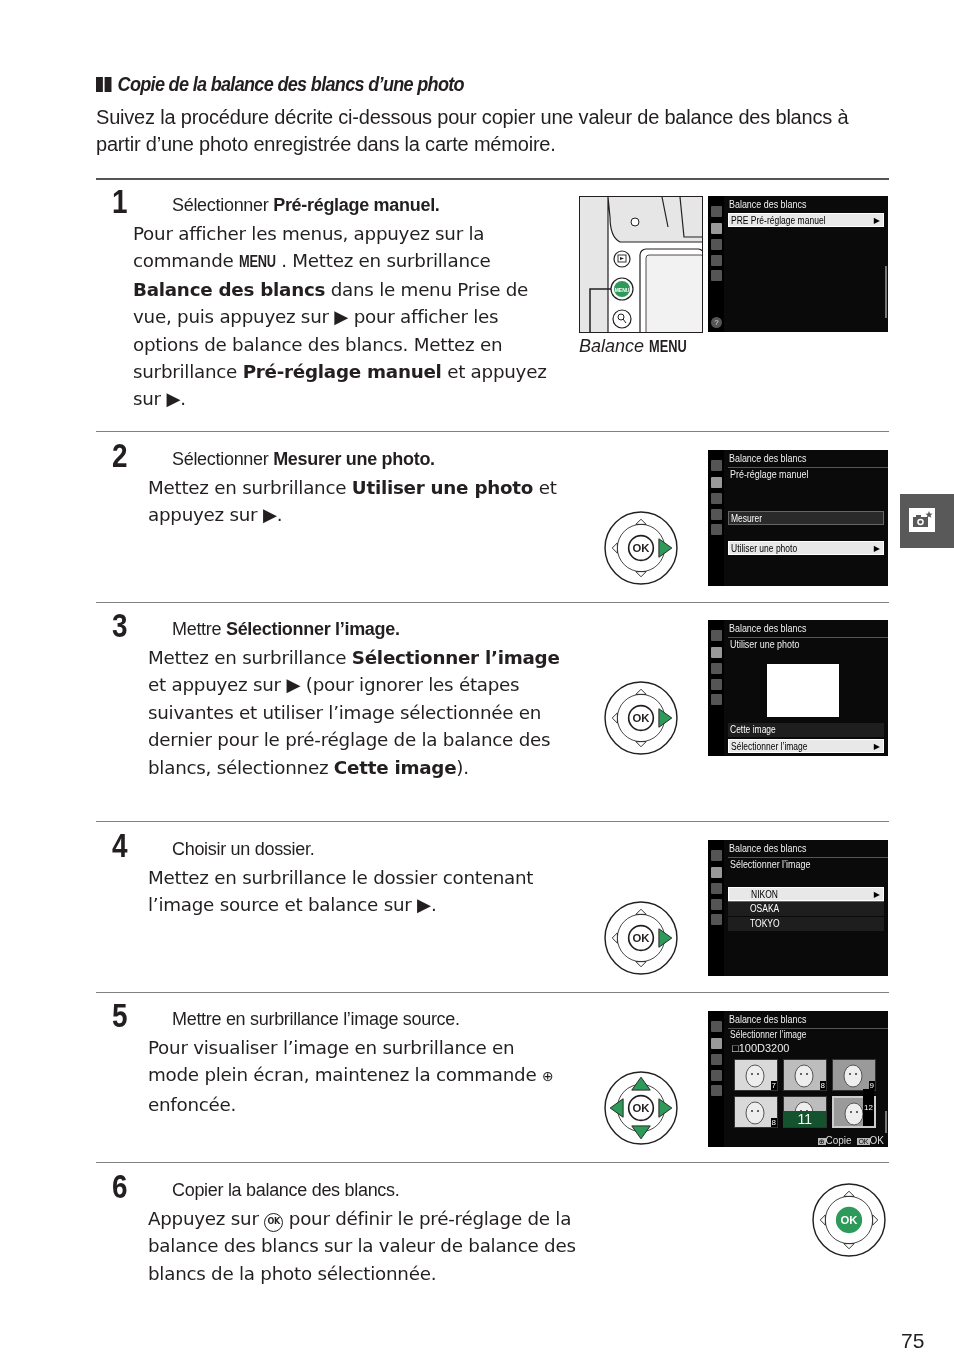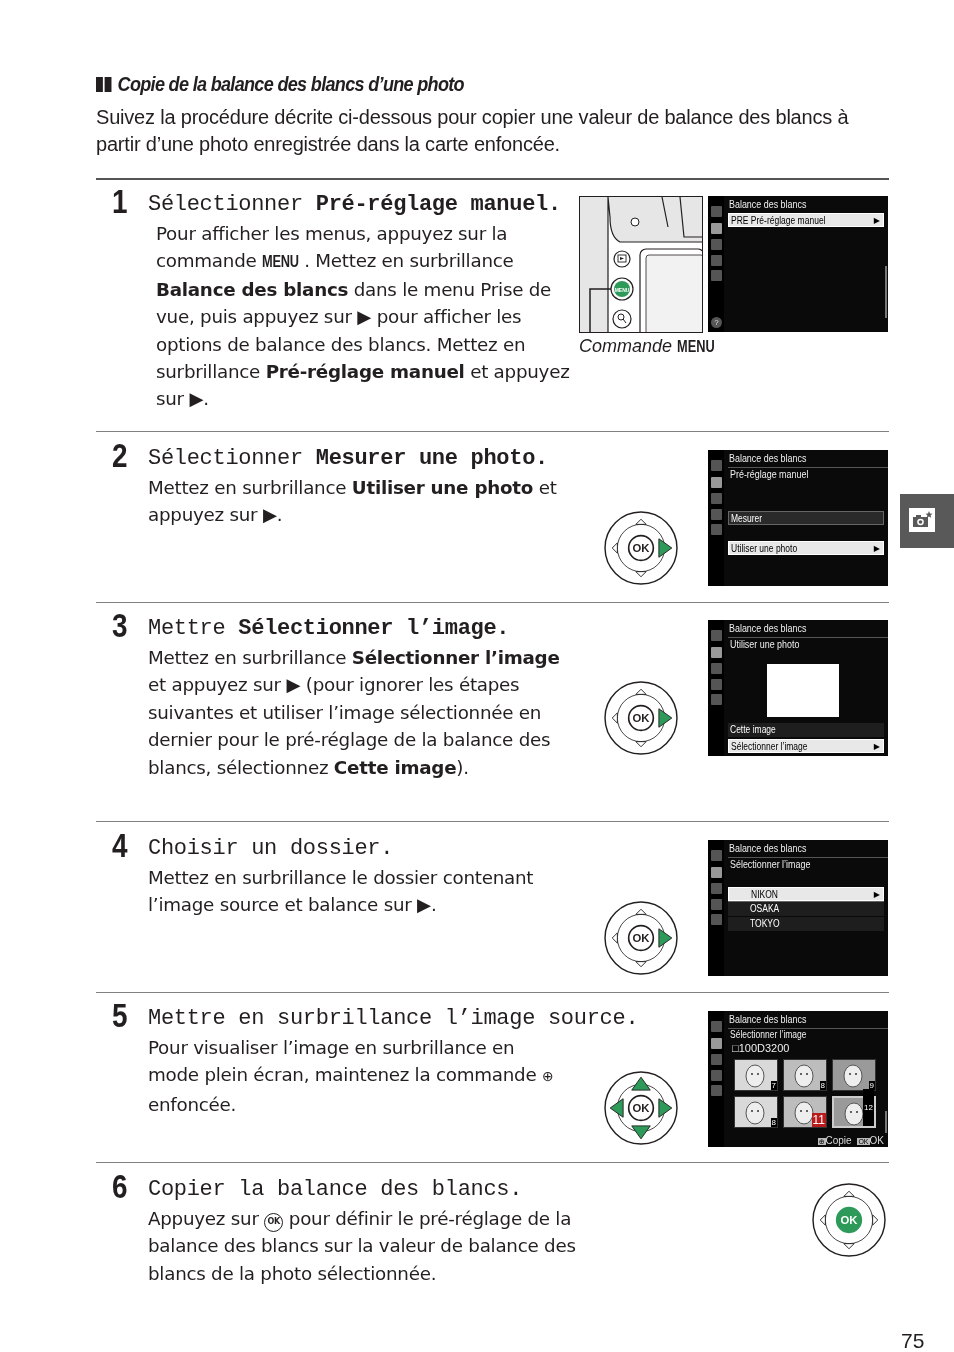--- a/index.html
+++ b/index.html
@@ -8,21 +8,21 @@
   .abs { position: absolute; }
 
   .section-title { left: 96px; top: 72px; font-family: "Liberation Sans", sans-serif; font-style: italic; font-weight: bold; font-size: 21px; letter-spacing: -0.8px; transform: scaleX(0.86); transform-origin: left top; white-space: nowrap; }
   .section-title .mark { display: inline-block; width: 8px; height: 15px; background: #231f20; margin-right: 2px; vertical-align: -1px; }
   .intro { left: 96px; top: 104px; width: 800px; font-family: "Liberation Sans", sans-serif; font-size: 20px; line-height: 27px; letter-spacing: -0.2px; }
 
   .rule { left: 96px; width: 793px; height: 1px; background: #808080; }
   .rule.top { height: 1.5px; background: #555; }
 
   .step-num { font-family: "Liberation Sans", sans-serif; font-weight: bold; font-size: 34px; line-height: 34px; transform: scaleX(0.82); transform-origin: left top; }
-  .step-title { font-family: Liberation Mono, monospace; font-size: 22px; line-height: 26px; letter-spacing: -0.3px; white-space: nowrap; }
+  .step-title { font-family: Liberation Sans, sans-serif; font-size: 18px; line-height: 26px; letter-spacing: -0.3px; white-space: nowrap; margin-left: 24px; }
   .step-title b { font-weight: bold; }
   .step-body { font-family: "DejaVu Sans", sans-serif; font-size: 18.3px; line-height: 27.4px; letter-spacing: -0.25px; }
   .step-body b { font-weight: bold; }
   .menu-word { font-family: "Liberation Sans", sans-serif; font-weight: bold; font-size: 16px; transform: scaleX(0.8); display: inline-block; transform-origin: left; margin-right: -4px; }
 
   
   .screen { background: #0a0a0a; overflow: hidden; }
   .screen .side { position: absolute; left: 0; top: 0; width: 16px; height: 100%; background: #000; }
   .screen .side i { position: absolute; left: 3px; width: 11px; height: 11px; background: #555; border-radius: 1px; }
   .screen .side i.act { background: #999; }
@@ -47,32 +47,32 @@
   .caption { left: 579px; top: 336px; font-family: "Liberation Sans", sans-serif; font-size: 18px; white-space: nowrap; }
   .caption i { font-style: italic; }
 </style>
 </head>
 <body>
 
 <div class="abs section-title">
   <span class="mark"></span><span class="mark"></span>
   <span>Copie de la balance des blancs d’une photo</span>
 </div>
-<div class="abs intro">Suivez la procédure décrite ci-dessous pour copier une valeur de balance des blancs à partir d’une photo enregistrée dans la carte enfoncée.</div>
+<div class="abs intro">Suivez la procédure décrite ci-dessous pour copier une valeur de balance des blancs à partir d’une photo enregistrée dans la carte mémoire.</div>
 
 <div class="abs rule top" style="top:178px"></div>
 <div class="abs rule" style="top:431px"></div>
 <div class="abs rule" style="top:602px"></div>
 <div class="abs rule" style="top:821px"></div>
 <div class="abs rule" style="top:992px"></div>
 <div class="abs rule" style="top:1162px"></div>
 
 <div class="abs step-num" style="left:112px;top:184px">1</div>
 <div class="abs step-title" style="left:148px;top:192px"><span>Sélectionner </span><b>Pré-réglage manuel.</b></div>
-<div class="abs step-body" style="left:156px;top:220px;width:420px">Pour afficher les menus, appuyez sur la commande <span class="menu-word">MENU</span>. Mettez en surbrillance <b>Balance des blancs</b> dans le menu Prise de vue, puis appuyez sur ▶ pour afficher les options de balance des blancs. Mettez en surbrillance <b>Pré-réglage manuel</b> et appuyez sur ▶.</div>
+<div class="abs step-body" style="left:133px;top:220px;width:420px">Pour afficher les menus, appuyez sur la commande <span class="menu-word">MENU</span>. Mettez en surbrillance <b>Balance des blancs</b> dans le menu Prise de vue, puis appuyez sur ▶ pour afficher les options de balance des blancs. Mettez en surbrillance <b>Pré-réglage manuel</b> et appuyez sur ▶.</div>
 
 <div class="abs step-num" style="left:112px;top:438px">2</div>
 <div class="abs step-title" style="left:148px;top:446px"><span>Sélectionner </span><b>Mesurer une photo.</b></div>
 <div class="abs step-body" style="left:148px;top:474px;width:430px">Mettez en surbrillance <b>Utiliser une photo</b> et appuyez sur ▶.</div>
 
 <div class="abs step-num" style="left:112px;top:608px">3</div>
 <div class="abs step-title" style="left:148px;top:616px"><span>Mettre </span><b>Sélectionner l’image.</b></div>
 <div class="abs step-body" style="left:148px;top:644px;width:420px">Mettez en surbrillance <b>Sélectionner l’image</b> et appuyez sur ▶ (pour ignorer les étapes suivantes et utiliser l’image sélectionnée en dernier pour le pré-réglage de la balance des blancs, sélectionnez <b>Cette image</b>).</div>
 
 <div class="abs step-num" style="left:112px;top:828px">4</div>
@@ -99,21 +99,21 @@
     <path d="M40 60 L44 61.5 L40 63Z" fill="#231f20"></path>
     <circle cx="42" cy="92" r="11" fill="#fff" stroke="#231f20" stroke-width="1.2"></circle>
     <circle cx="42" cy="92" r="8" fill="#2e9a5a"></circle>
     <text x="42" y="94.5" font-size="5" fill="#fff" font-family="Liberation Sans" text-anchor="middle" font-weight="bold">MENU</text>
     <circle cx="42" cy="122" r="9" fill="#fff" stroke="#231f20" stroke-width="1.2"></circle>
     <circle cx="41" cy="120" r="3" fill="none" stroke="#231f20"></circle>
     <path d="M43 122 L46 126" stroke="#231f20"></path>
     <path d="M10 92 L31 92 L10 92 L10 137" fill="none" stroke="#231f20" stroke-width="1.5"></path>
   </svg>
 </div>
-<div class="abs caption"><i>Commande </i><span class="menu-word">MENU</span></div>
+<div class="abs caption"><i>Balance </i><span class="menu-word">MENU</span></div>
 
 <div class="abs screen" style="left:708px;top:196px;width:180px;height:136px">
   <div class="side">
       <i style="top:10px"></i>
       <i class="act" style="top:27px"></i>
       <i style="top:43px"></i>
       <i style="top:59px"></i>
       <i style="top:74px"></i>
     </div>
   <div class="hdr">Balance des blancs</div>
@@ -210,21 +210,21 @@
           <circle cx="23" cy="14" r="1" fill="#333"></circle>
         </svg>
         <span style="position:absolute;right:0;bottom:0;background:#000;color:#fff;font-size:8px;padding:0 1px;font-family:'Liberation Sans',sans-serif">8</span>
       </div>
       <div style="position: absolute; left: 75px; top: 85px; width: 44px; height: 32px; background: rgb(189, 189, 189); border: 1px solid rgb(51, 51, 51);">
         <svg width="44" height="32" style="position:absolute;left:0;top:0">
           <ellipse cx="20" cy="16" rx="9" ry="11" fill="#eee" stroke="#555"></ellipse>
           <circle cx="17" cy="14" r="1" fill="#333"></circle>
           <circle cx="23" cy="14" r="1" fill="#333"></circle>
         </svg>
-        <span style="position:absolute;right:0;bottom:0;background:#b91c1c;color:#fff;font-size:12px;padding:0 1px;font-family:'Liberation Sans',sans-serif">11</span>
+        <span style="position:absolute;right:0;bottom:0;background:#14532d;color:#fff;font-size:14px;padding:0 14px;font-family:'Liberation Sans',sans-serif">11</span>
       </div>
       <div style="position: absolute; left: 124px; top: 85px; width: 44px; height: 32px; background: rgb(154, 154, 154); border: 2px solid rgb(204, 204, 204);">
         <svg width="44" height="32" style="position:absolute;left:0;top:0">
           <ellipse cx="20" cy="16" rx="9" ry="11" fill="#eee" stroke="#555"></ellipse>
           <circle cx="17" cy="14" r="1" fill="#333"></circle>
           <circle cx="23" cy="14" r="1" fill="#333"></circle>
         </svg>
         <span style="position:absolute;right:0;bottom:0;background:#000;color:#fff;font-size:8px;padding:14px 1px;font-family:'Liberation Sans',sans-serif">12</span>
       </div>
     </div>

